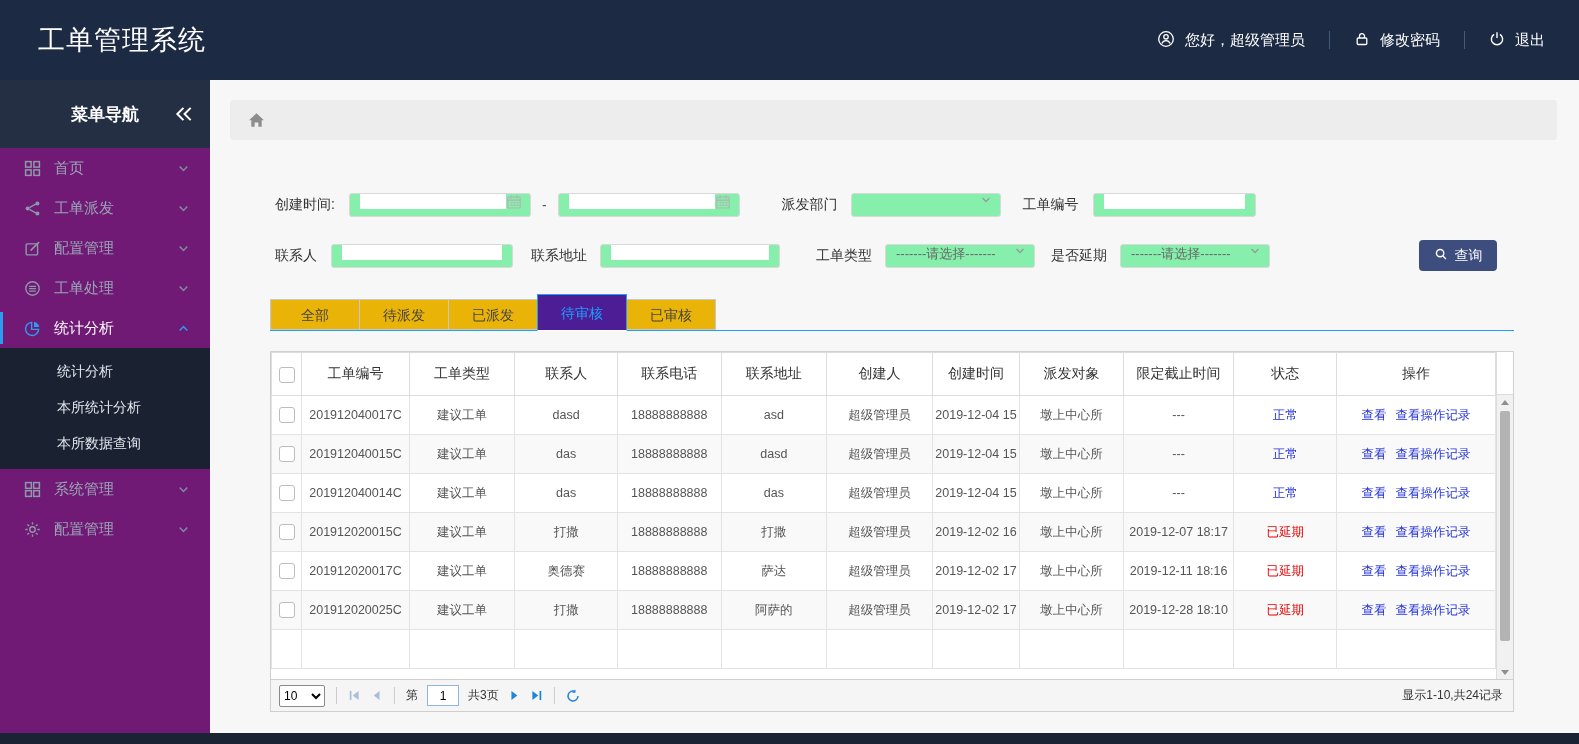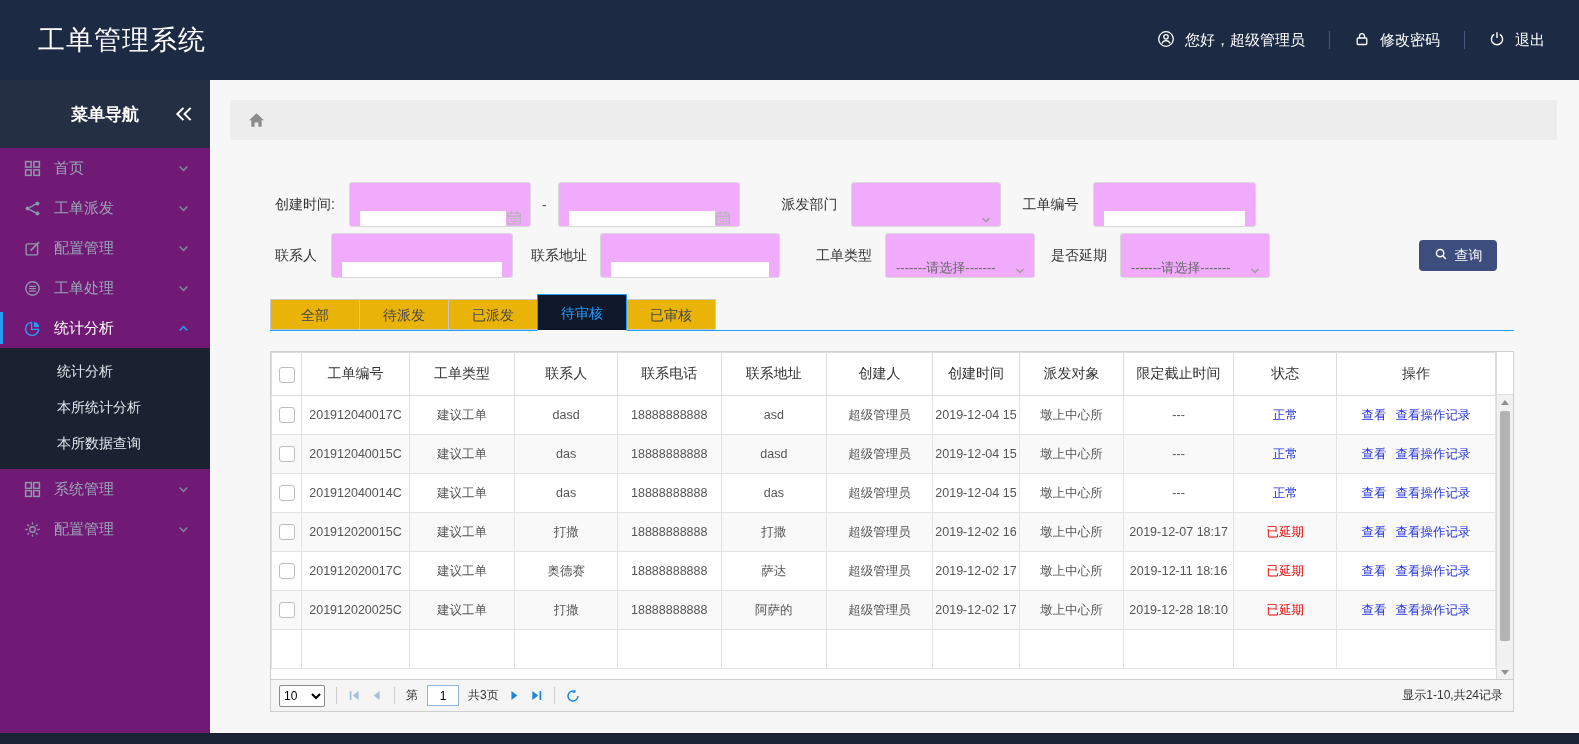--- a/index.html
+++ b/index.html
@@ -37,37 +37,37 @@
   
   .breadcrumb { margin:20px 22px 0 20px; height:40px; background:#ededed; border-radius:3px; display:flex; align-items:center; padding:0 17px; }
   .breadcrumb .icon { line-height:0; cursor:pointer; }
 
   
   .filters { padding-left:65px; font-size:14px; color:#333; }
   .frow { display:flex; align-items:center; height:31px; }
   .frow1 { margin-top:49px; }
   .frow2 { margin-top:20px; }
   .flabel { white-space:nowrap; }
-  .box { background:#f0abfc; border:1px solid #d9d9d9; border-radius:3px; height:45px; display:flex; align-items:flex-end; }
+  .box { background:#86efac; border:1px solid #d9d9d9; border-radius:3px; height:24px; display:flex; align-items:flex-start; }
   .date-box { width:182px; padding:0 8px 0 10px; margin-left:14px; }
   .date-box input { border:none; outline:none; flex:1; width:10px; font-size:13px; font-family:inherit; }
   .date-box .icon { margin-left:auto; line-height:0; cursor:pointer; }
   .dash { margin:0 11px; color:#555; }
   .sel { padding:0 8px 0 10px; color:#666; font-size:13px; cursor:pointer; }
   .sel .sel-text { white-space:nowrap; overflow:hidden; }
   .sel .icon { margin-left:auto; line-height:0; }
   .txt { padding:0 10px; }
   .txt input { border:none; outline:none; width:100%; font-size:13px; font-family:inherit; }
   .search-btn { margin-left:auto; margin-right:82px; width:78px; height:31px; background:#3d4d7d; border:none; border-radius:4px; color:#fff; font-size:14px; font-family:inherit; display:flex; align-items:center; justify-content:center; gap:7px; cursor:pointer; }
 
   
   .tabs { margin:23px 65px 0 60px; display:flex; align-items:flex-end; border-bottom:1px solid #1e9fff; }
   .tab { width:90px; height:31px; line-height:30px; text-align:center; background:#eab308; border:1px solid #c8c8c8; color:#444; font-size:14px; cursor:pointer; }
   .tab + .tab { margin-left:-1px; }
-  .tab.active { background:#0f172a; border:1px solid #1e9fff; border-bottom-color:#fff; color:#1e9fff; height:37px; line-height:36px; margin-bottom:-1px; position:relative; z-index:2; }
+  .tab.active { background:#4c1d95; border:1px solid #1e9fff; border-bottom-color:#fff; color:#1e9fff; height:37px; line-height:36px; margin-bottom:-1px; position:relative; z-index:2; }
 
   
   .table-area { margin:20px 65px 0 60px; height:329px; display:flex; border:1px solid #cfcfcf; background:#fff; overflow:hidden; }
   table.grid { border-collapse:collapse; table-layout:fixed; flex:1; align-self:flex-start; }
   .grid th { height:43px; background:#fff; font-weight:normal; font-size:14px; color:#333; border:1px solid #dcdcdc; white-space:nowrap; overflow:hidden; }
   .grid td { height:39px; font-size:12.5px; color:#555; text-align:center; border:1px solid #e3e3e3; white-space:nowrap; overflow:hidden; padding:0 2px; }
   .grid tbody tr:nth-child(even) { background:#f9f9f9; }
   .cb { display:inline-block; width:16px; height:16px; border:1px solid #bdbdbd; border-radius:3px; background:#fff; vertical-align:middle; cursor:pointer; }
   .status-normal { color:#2433d9; }
   .status-delayed { color:#e60000; }

